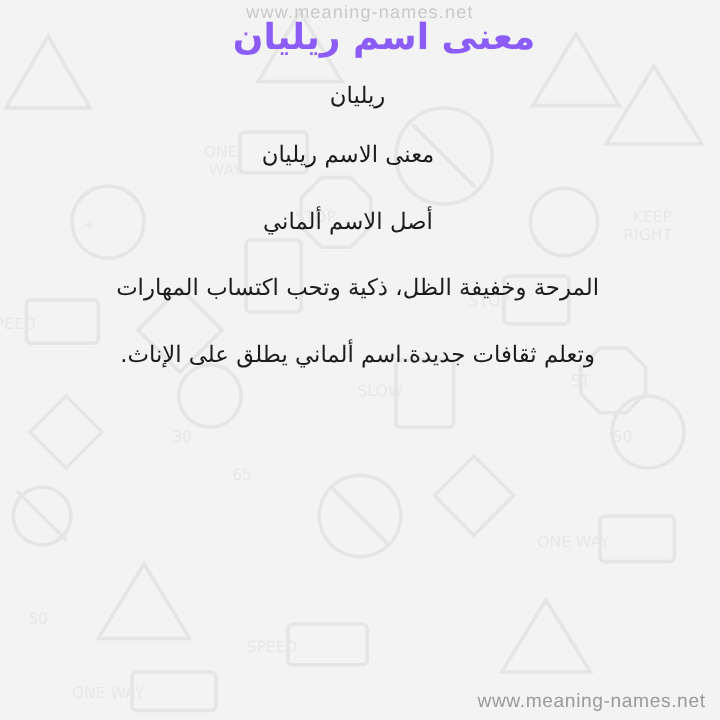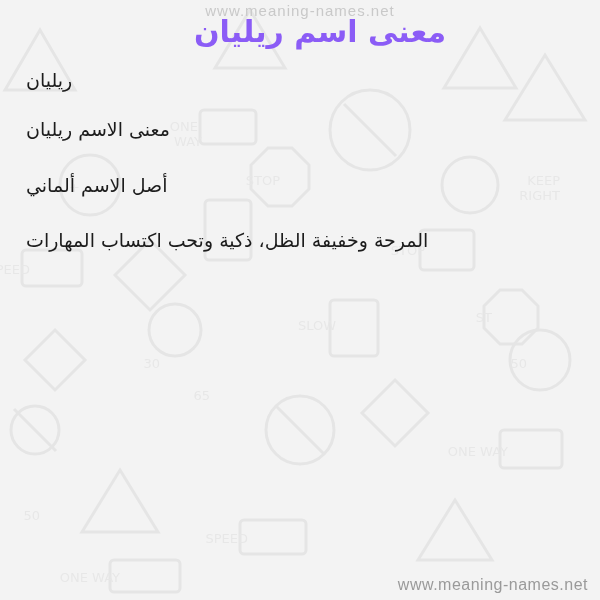--- a/index.html
+++ b/index.html
@@ -81,21 +81,21 @@
     padding: 0 30px 0 26px;
     z-index: 4;
     direction: rtl;
   }
 
   .line {
     color: #1c1c1c;
     font-size: 19px;
     line-height: 1.55;
     margin: 0 0 20px 0;
-    text-align: left;
+    text-align: center;
     white-space: pre;
   }
   .line.indent-1 { padding-right: 16px; margin-top: 20px; }
   .line.gap-lg { margin-bottom: 26px; }
   .line.body { margin-bottom: 26px; }
 </style>
 </head>
 <body>
 
 <div class="page">
@@ -163,17 +163,18 @@
 
   <div class="watermark-top">www.meaning-names.net</div>
 
   <div class="title">معنى اسم ريليان</div>
 
   <div class="content">
     <p class="line">ريليان</p>
     <p class="line indent-1 gap-lg">معنى الاسم ريليان</p>
     <p class="line indent-1 gap-lg">أصل الاسم ألماني</p>
     <p class="line body">المرحة وخفيفة الظل، ذكية وتحب اكتساب المهارات</p>
+    <p class="line body">وتعلم ثقافات جديدة.اسم ألماني يطلق على الإناث.</p>
   </div>
 
   <div class="watermark-bottom">www.meaning-names.net</div>
 
 </div>
 
 </body></html>

